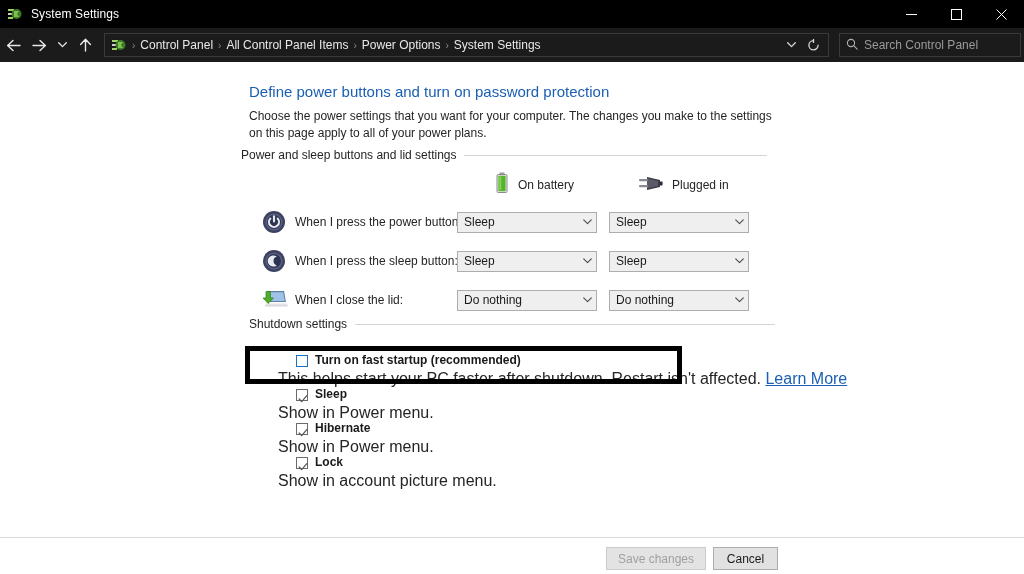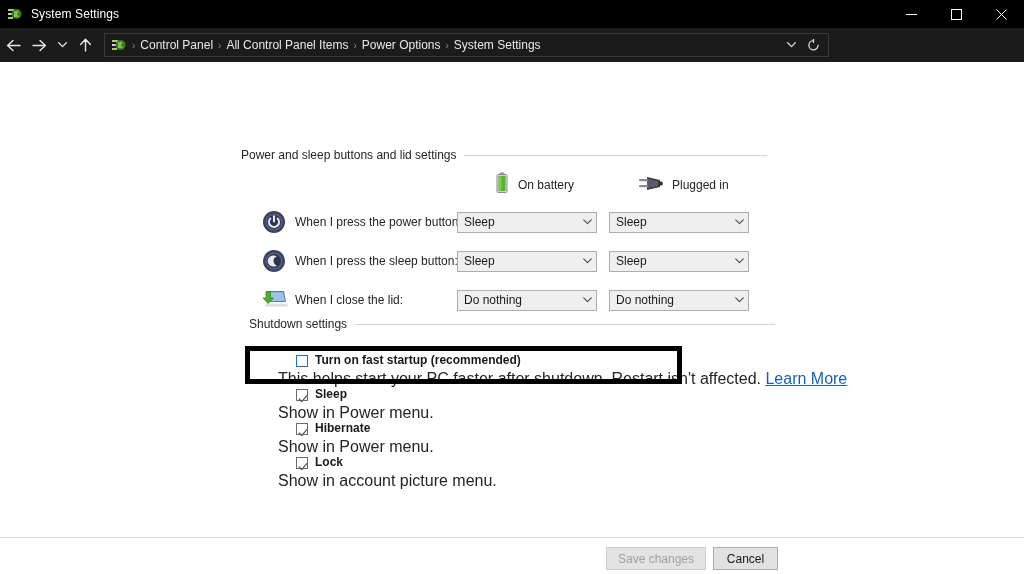--- a/index.html
+++ b/index.html
@@ -205,24 +205,35 @@
         </span>
         <span class="addr-ico">
           <svg width="13" height="13" viewBox="0 0 13 13">
             <path d="M6.5 1.6 A4.6 4.6 0 1 0 11.1 6.2" stroke="#d8d8d8" stroke-width="1.3" fill="none" stroke-linecap="round"></path>
             <path d="M6.5 0 V3.4" stroke="#d8d8d8" stroke-width="1.3" stroke-linecap="round"></path>
           </svg>
         </span>
       </span>
     </div>
 
+    <div class="searchbox">
+      <span>
+        <svg width="12" height="12" viewBox="0 0 12 12">
+          <circle cx="5" cy="5" r="3.6" fill="none" stroke="#b0b0b0" stroke-width="1.1"></circle>
+          <path d="M7.7 7.7 L11.2 11.2" stroke="#b0b0b0" stroke-width="1.1" stroke-linecap="round"></path>
+        </svg>
+      </span>
+      <span class="search-ph">Search Control Panel</span>
+    </div>
   </div>
 
   <div class="content">
 
+    <div class="page-title">Define power buttons and turn on password protection</div>
+    <div class="page-desc">Choose the power settings that you want for your computer. The changes you make to the settings on this page apply to all of your power plans.</div>
 
     <div class="group" style="left:241px; top:86px;">
       <span class="group-label">Power and sleep buttons and lid settings</span>
       <span class="group-rule"></span>
     </div>
 
     <div class="colhdr" style="left:495px; top:110px;">
       <span>
         <svg width="14" height="22" viewBox="0 0 14 22">
           <rect x="4.5" y="0.5" width="5" height="2" fill="#9a9a9a"></rect>

